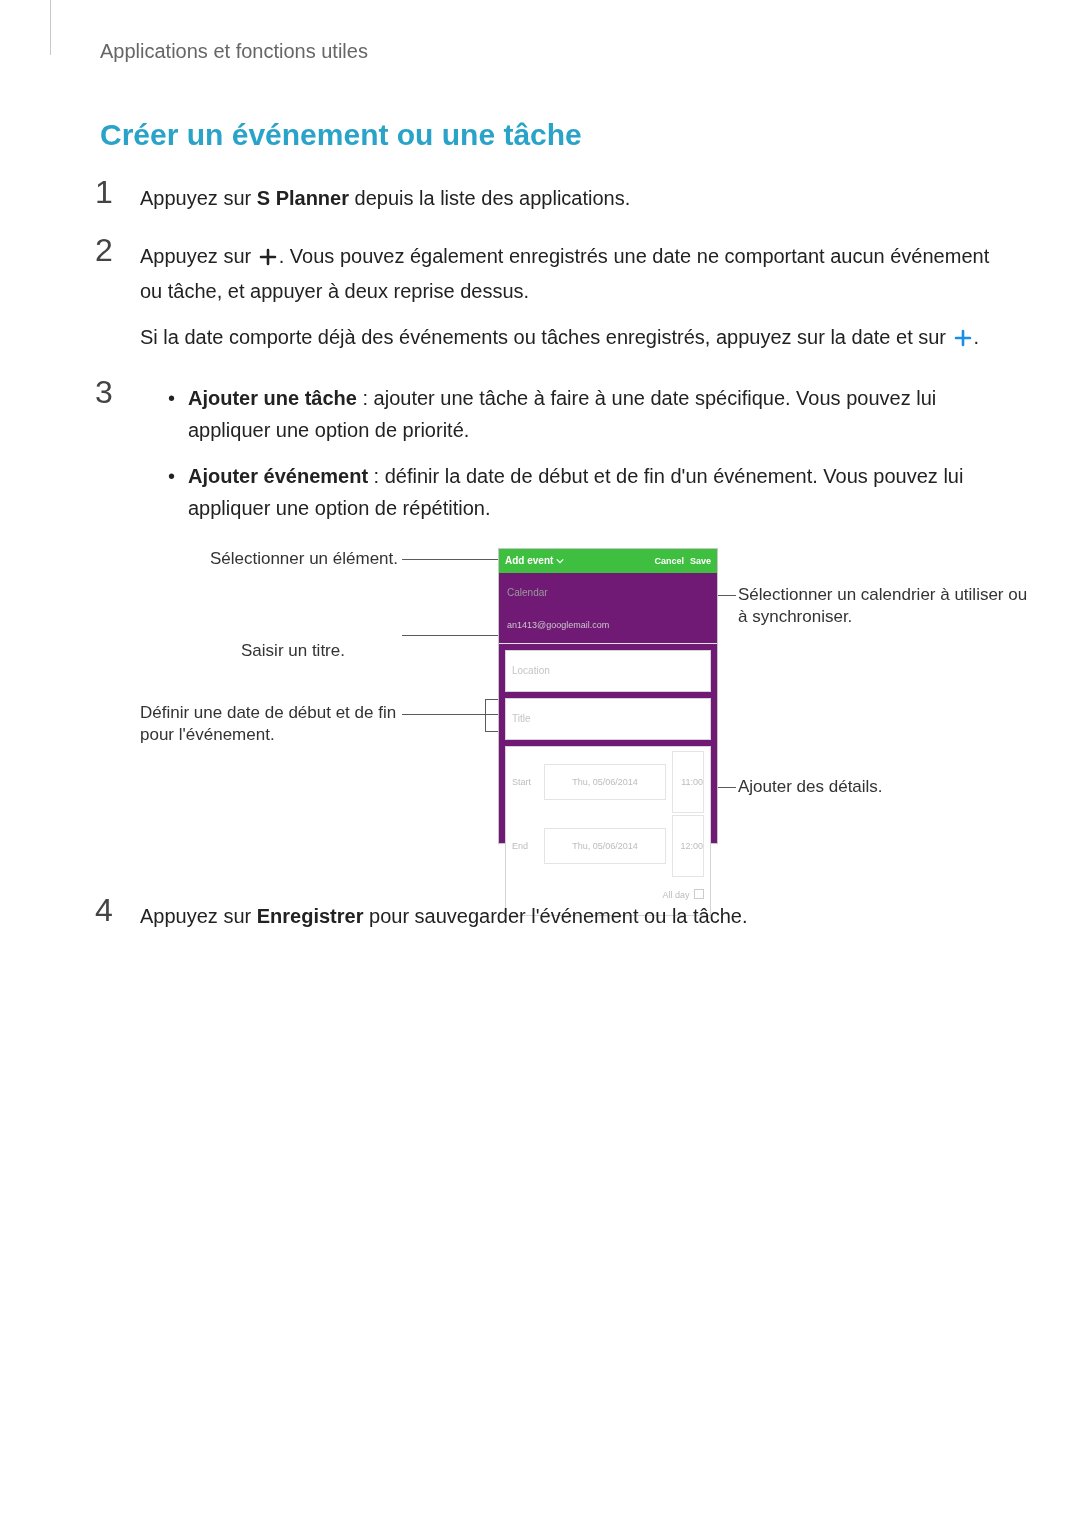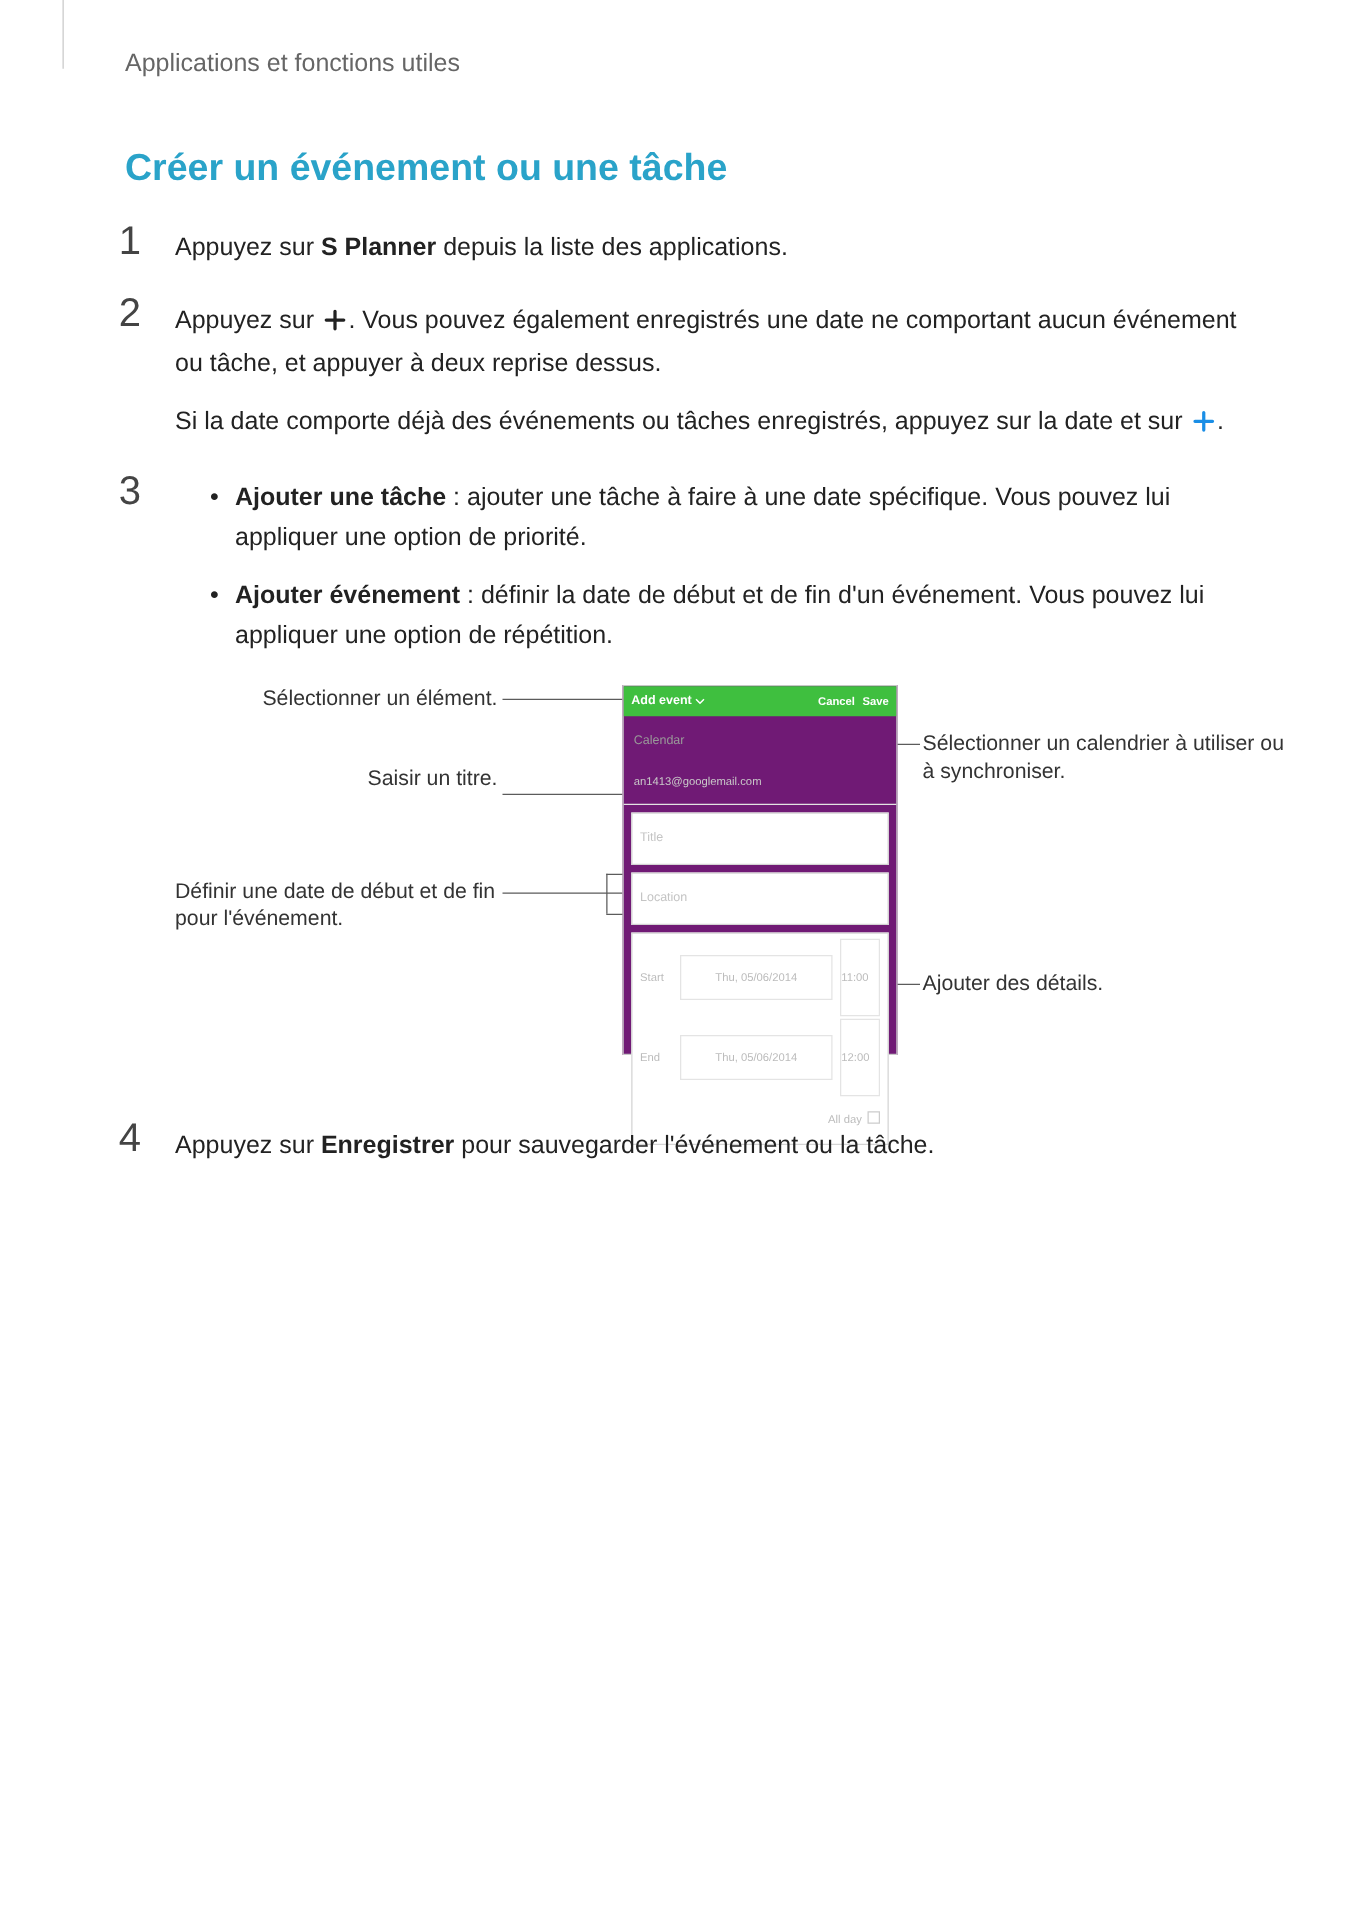--- a/index.html
+++ b/index.html
@@ -142,21 +142,21 @@
     border:1px solid #d4d4d4;
     margin:6px;
     padding:4px 6px;
     background:#fff;
   }
   .date-row {
     display:flex; align-items:center; font-size:9px; color:#bcbcbc; gap:6px; margin-bottom:2px;
   }
   .date-row .lbl { width:26px; }
   .date-row .date-box { border:1px solid #e4e4e4; flex:1; text-align:center; padding:1px 0; }
-  .date-row .time-box { border:1px solid #e4e4e4; width:30px; text-align:left; padding:14px 0;}
+  .date-row .time-box { border:1px solid #e4e4e4; width:30px; text-align:right; padding:14px 0;}
   .allday-row { text-align:right; font-size:9px; color:#bcbcbc; margin-top:2px;}
   .allday-row .chk { display:inline-block; width:8px; height:8px; border:1px solid #ccc; vertical-align:-1px; margin-left:2px;}
   .view-more {
     margin:8px 6px 0 6px;
     border:1px solid #d4d4d4;
     text-align:center;
     padding:4px 0;
     font-size:10px;
     color:#bcbcbc;
     background:#fff;
@@ -231,21 +231,21 @@
             <span class="bold">Ajouter événement</span><span> : définir la date de début et de fin d'un événement. Vous pouvez lui appliquer une option de répétition.</span>
           </li>
         </ul>
 
         
         <div class="diagram">
 
           <div class="lbl-txt" style="left:48px; top:4px; text-align:right; width:210px;">Sélectionner un élément.</div>
           <div class="leader" style="left:262px; top:15px; width:96px;"></div>
 
-          <div class="lbl-txt" style="left:48px; top:68px; text-align:right; width:210px;">Saisir un titre.</div>
+          <div class="lbl-txt" style="left:48px; top:96px; text-align:center; width:210px;">Saisir un titre.</div>
           <div class="leader" style="left:262px; top:91px; width:96px;"></div>
 
           <div class="lbl-txt" style="left:0px; top:158px; width:258px;">Définir une date de début et de fin pour l'événement.</div>
           <div class="leader" style="left:262px; top:170px; width:96px;"></div>
           <div class="leader-v" style="left:345px; top:155px; height:32px;"></div>
           <div class="leader" style="left:345px; top:155px; width:14px;"></div>
           <div class="leader" style="left:345px; top:187px; width:14px;"></div>
 
           <div class="lbl-txt" style="left:598px; top:40px; width:300px;">Sélectionner un calendrier à utiliser ou à synchroniser.</div>
           <div class="leader" style="left:576px; top:51px; width:20px;"></div>
@@ -263,22 +263,22 @@
               </div>
               <div class="right-btns">
                 <span>Cancel</span>
                 <span>Save</span>
               </div>
             </div>
             <div class="phone-section">
               <div class="ps-line1">Calendar</div>
               <div class="ps-line2">an1413@googlemail.com</div>
             </div>
+            <div class="field">Location</div>
             <div class="field">Title</div>
-            <div class="field">Location</div>
             <div class="dates-block">
               <div class="date-row">
                 <span class="lbl">Start</span>
                 <span class="date-box">Thu, 05/06/2014</span>
                 <span class="time-box">11:00</span>
               </div>
               <div class="date-row">
                 <span class="lbl">End</span>
                 <span class="date-box">Thu, 05/06/2014</span>
                 <span class="time-box">12:00</span>

